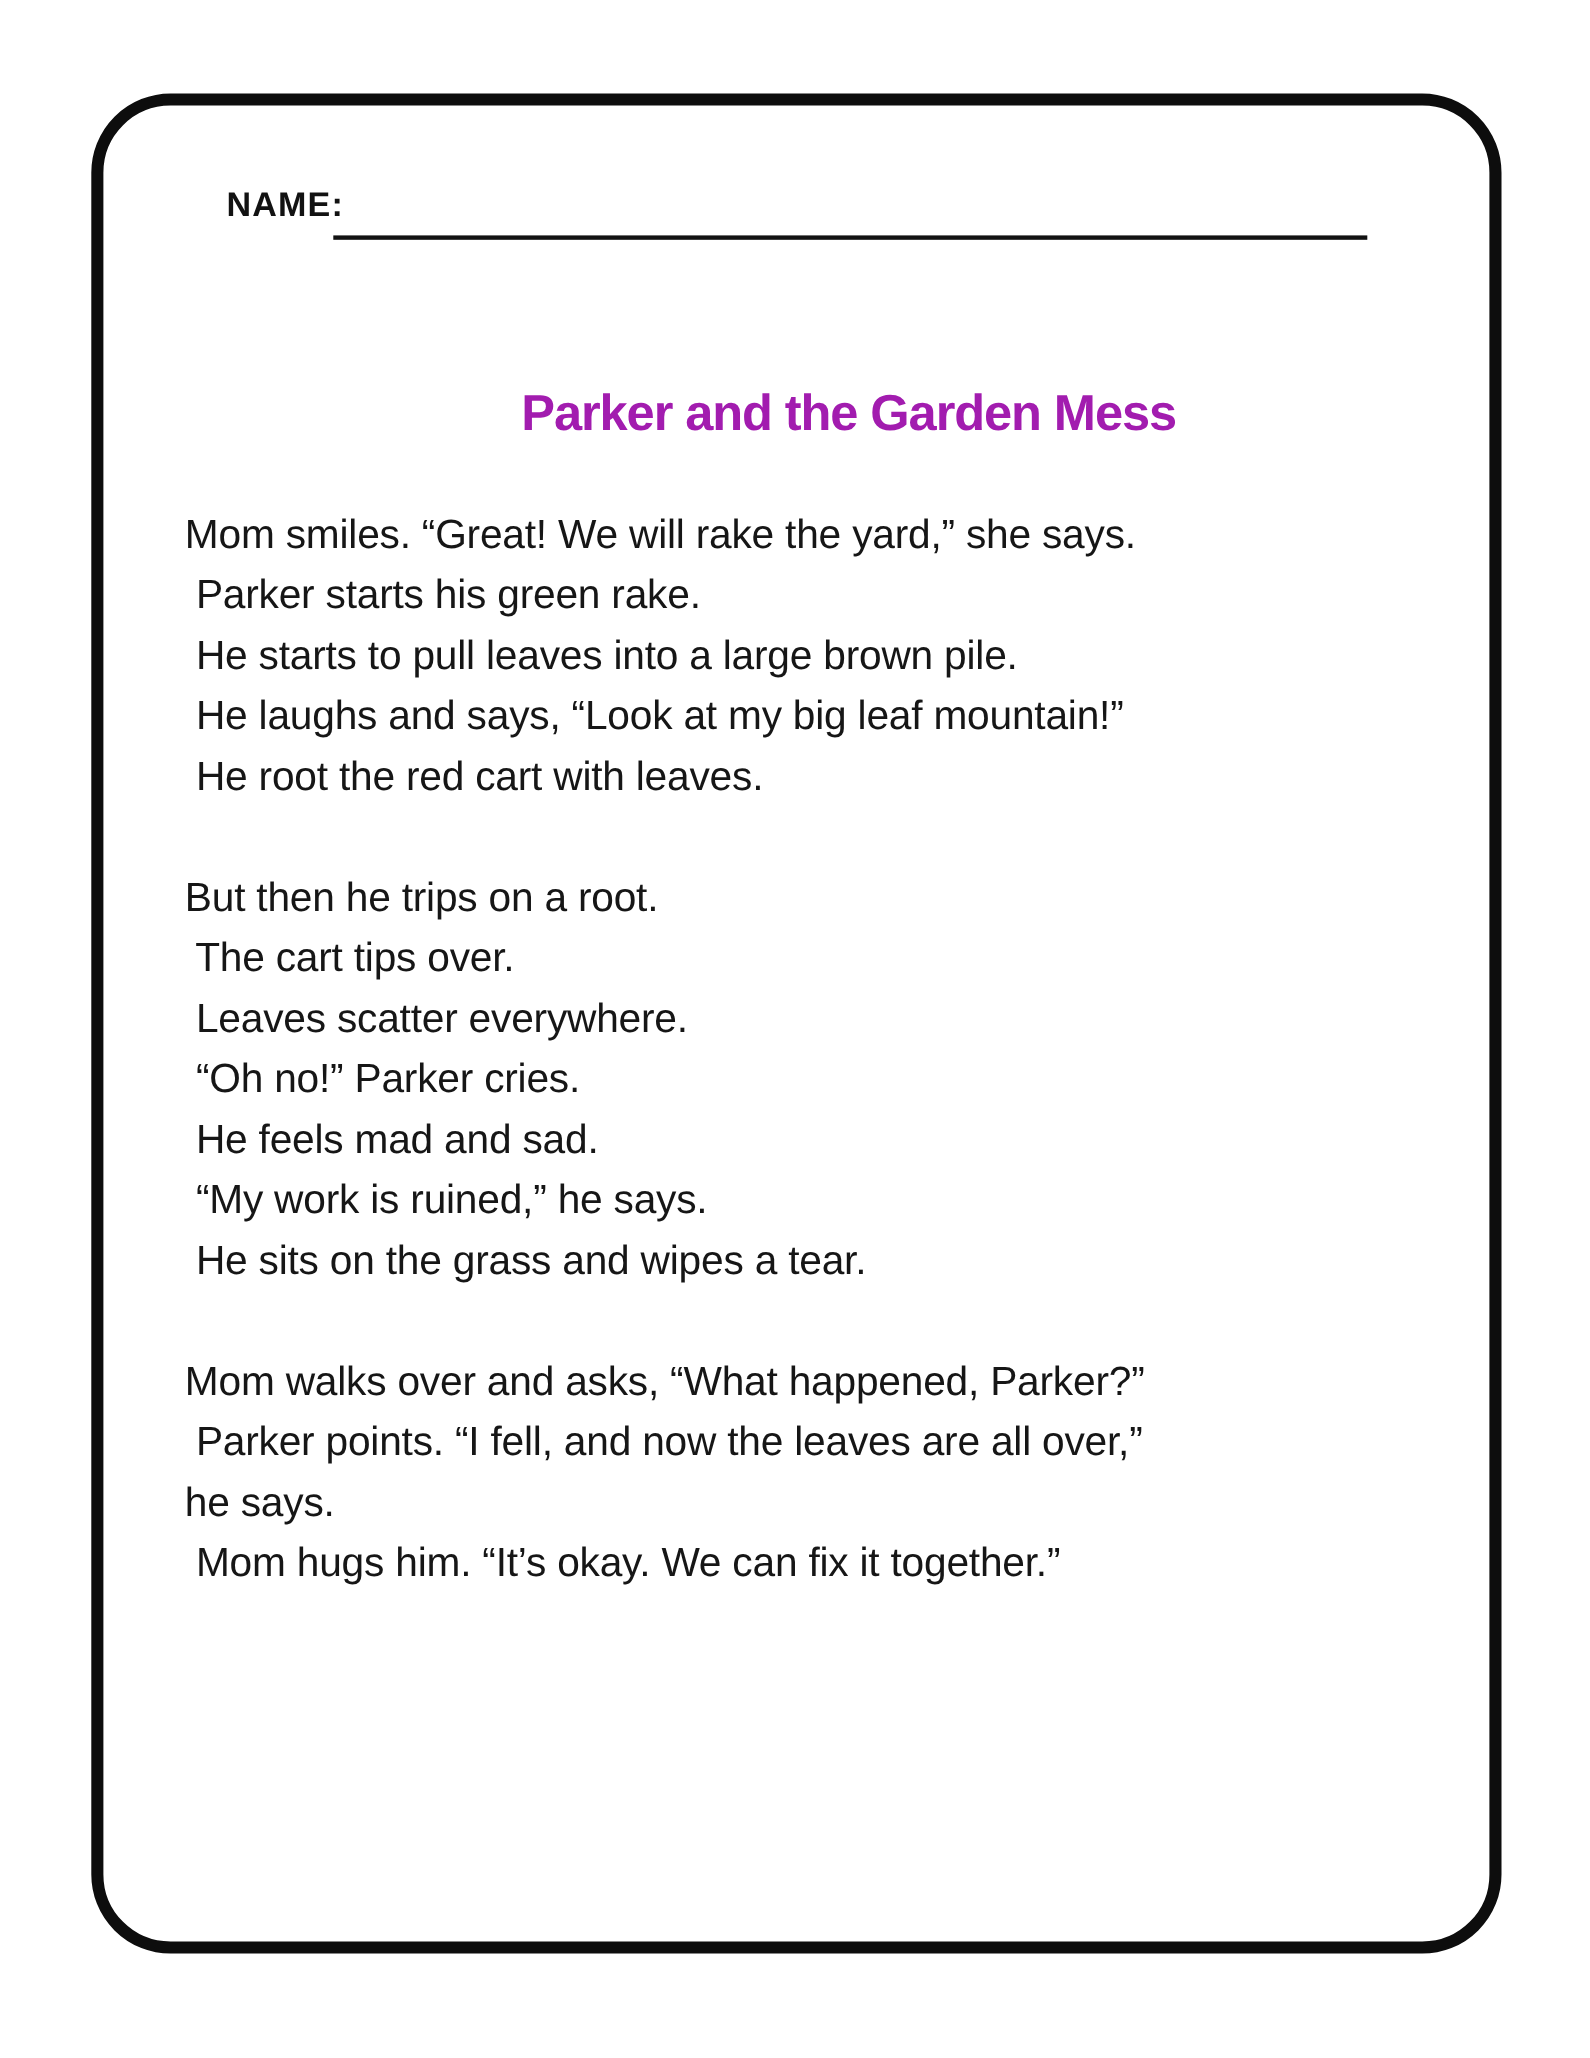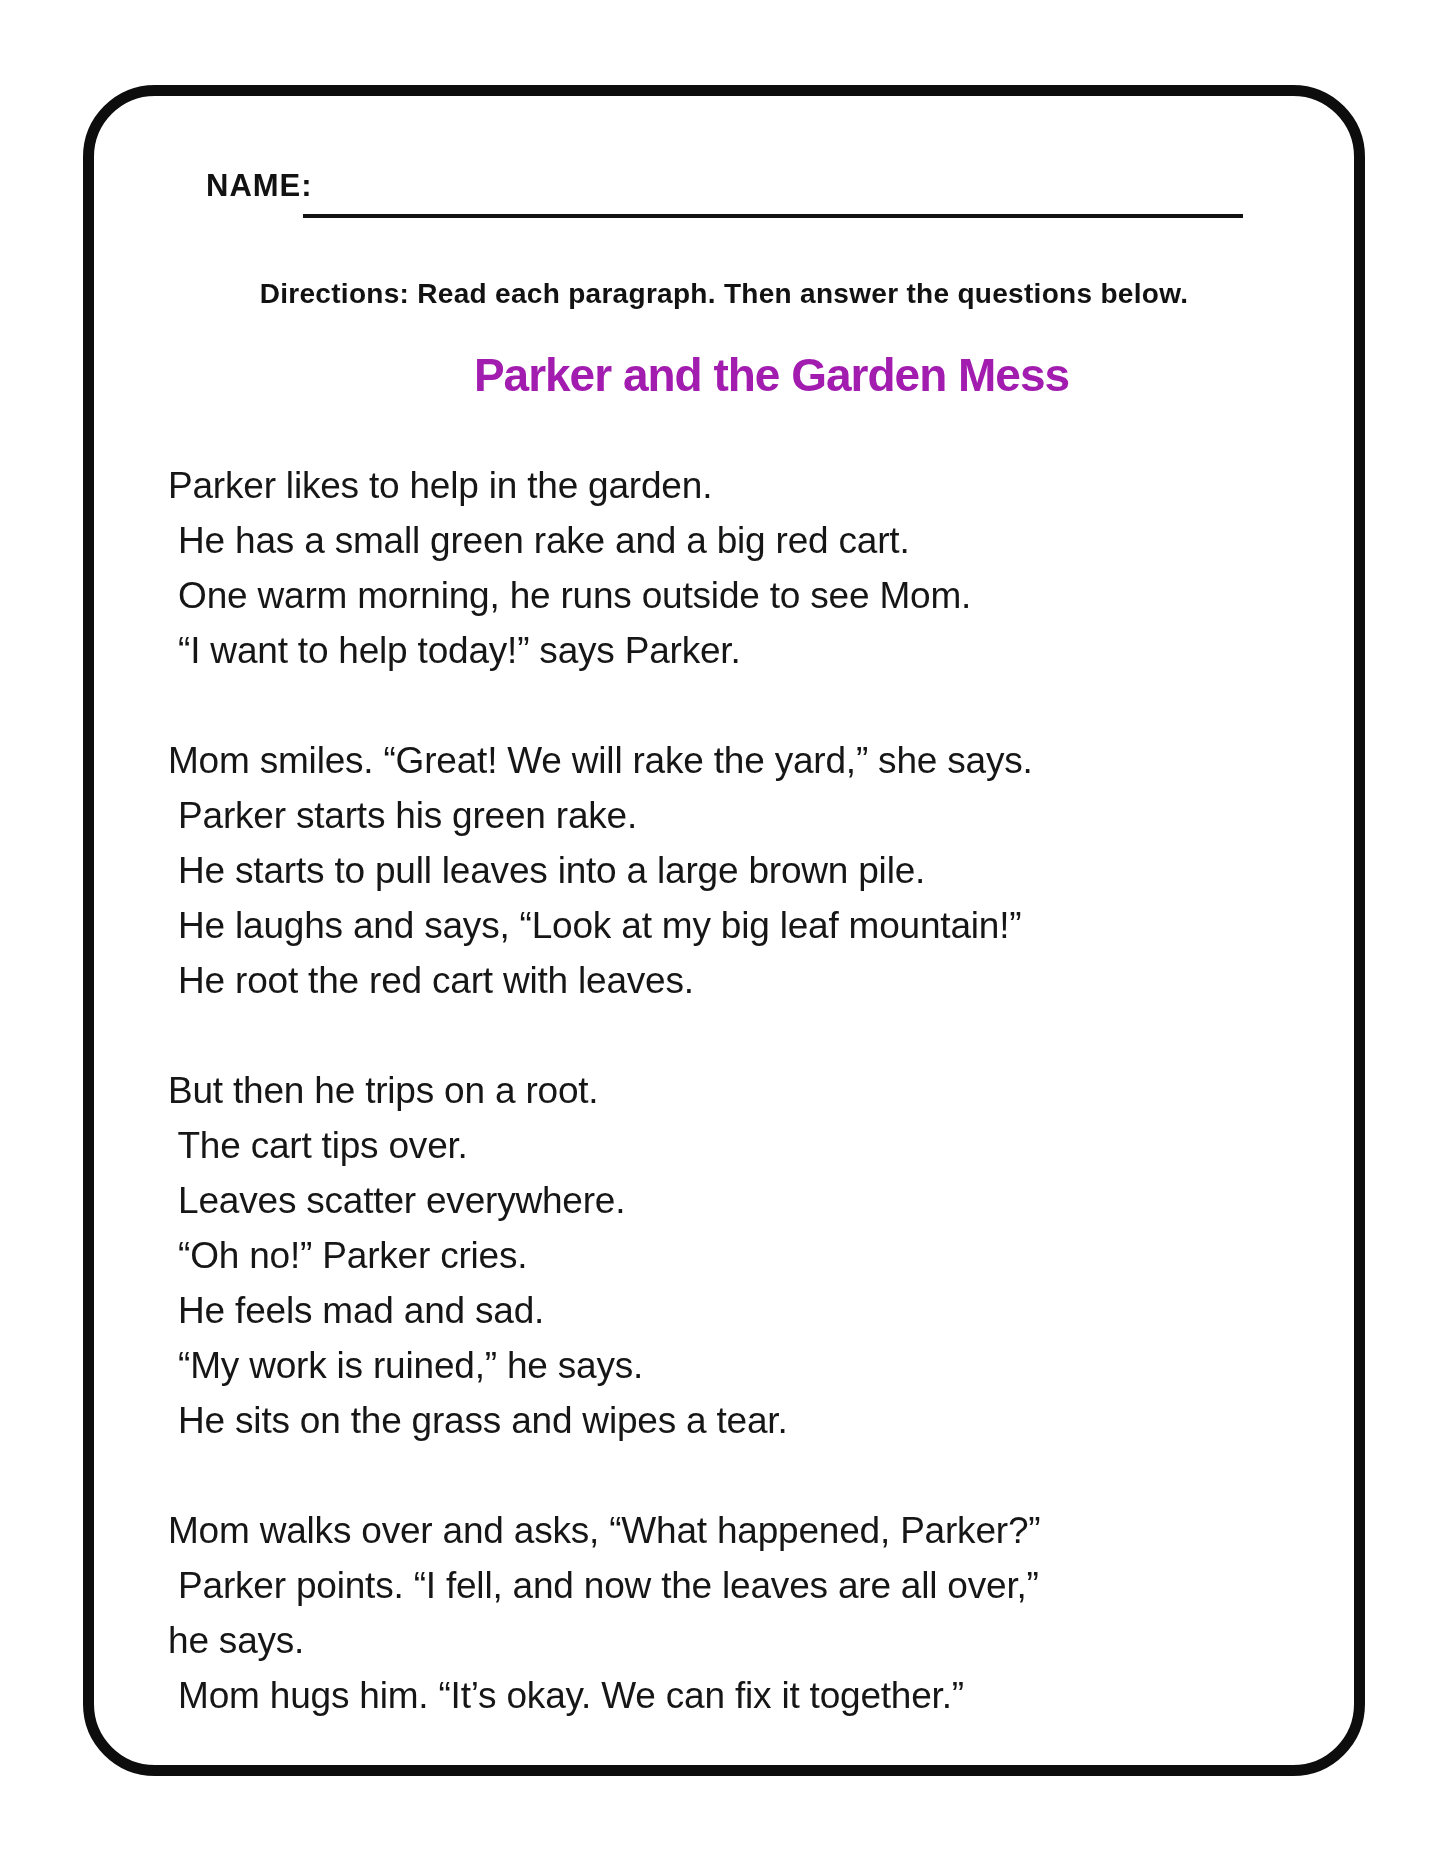--- a/index.html
+++ b/index.html
@@ -87,31 +87,24 @@
 </head>
 <body>
 
 <div class="canvas">
   <div class="sheet-frame"></div>
 
   <div class="name-label">NAME:</div>
 
   <div class="name-blank-line"></div>
 
-  <div class="directions-text">Directions: Read each paragraph. Then answer the questions below.</div>
 
   <div class="story-title">Parker and the Garden Mess</div>
 
   <div class="story" id="story">
-      <div class="paragraph">
-        <div class="story-line">Parker likes to help in the garden.</div>
-        <div class="story-line"> He has a small green rake and a big red cart.</div>
-        <div class="story-line"> One warm morning, he runs outside to see Mom.</div>
-        <div class="story-line"> “I want to help today!” says Parker.</div>
-      </div>
       <div class="paragraph">
         <div class="story-line">Mom smiles. “Great! We will rake the yard,” she says.</div>
         <div class="story-line"> Parker starts his green rake.</div>
         <div class="story-line"> He starts to pull leaves into a large brown pile.</div>
         <div class="story-line"> He laughs and says, “Look at my big leaf mountain!”</div>
         <div class="story-line"> He root the red cart with leaves.</div>
       </div>
       <div class="paragraph">
         <div class="story-line">But then he trips on a root.</div>
         <div class="story-line"> The cart tips over.</div>

